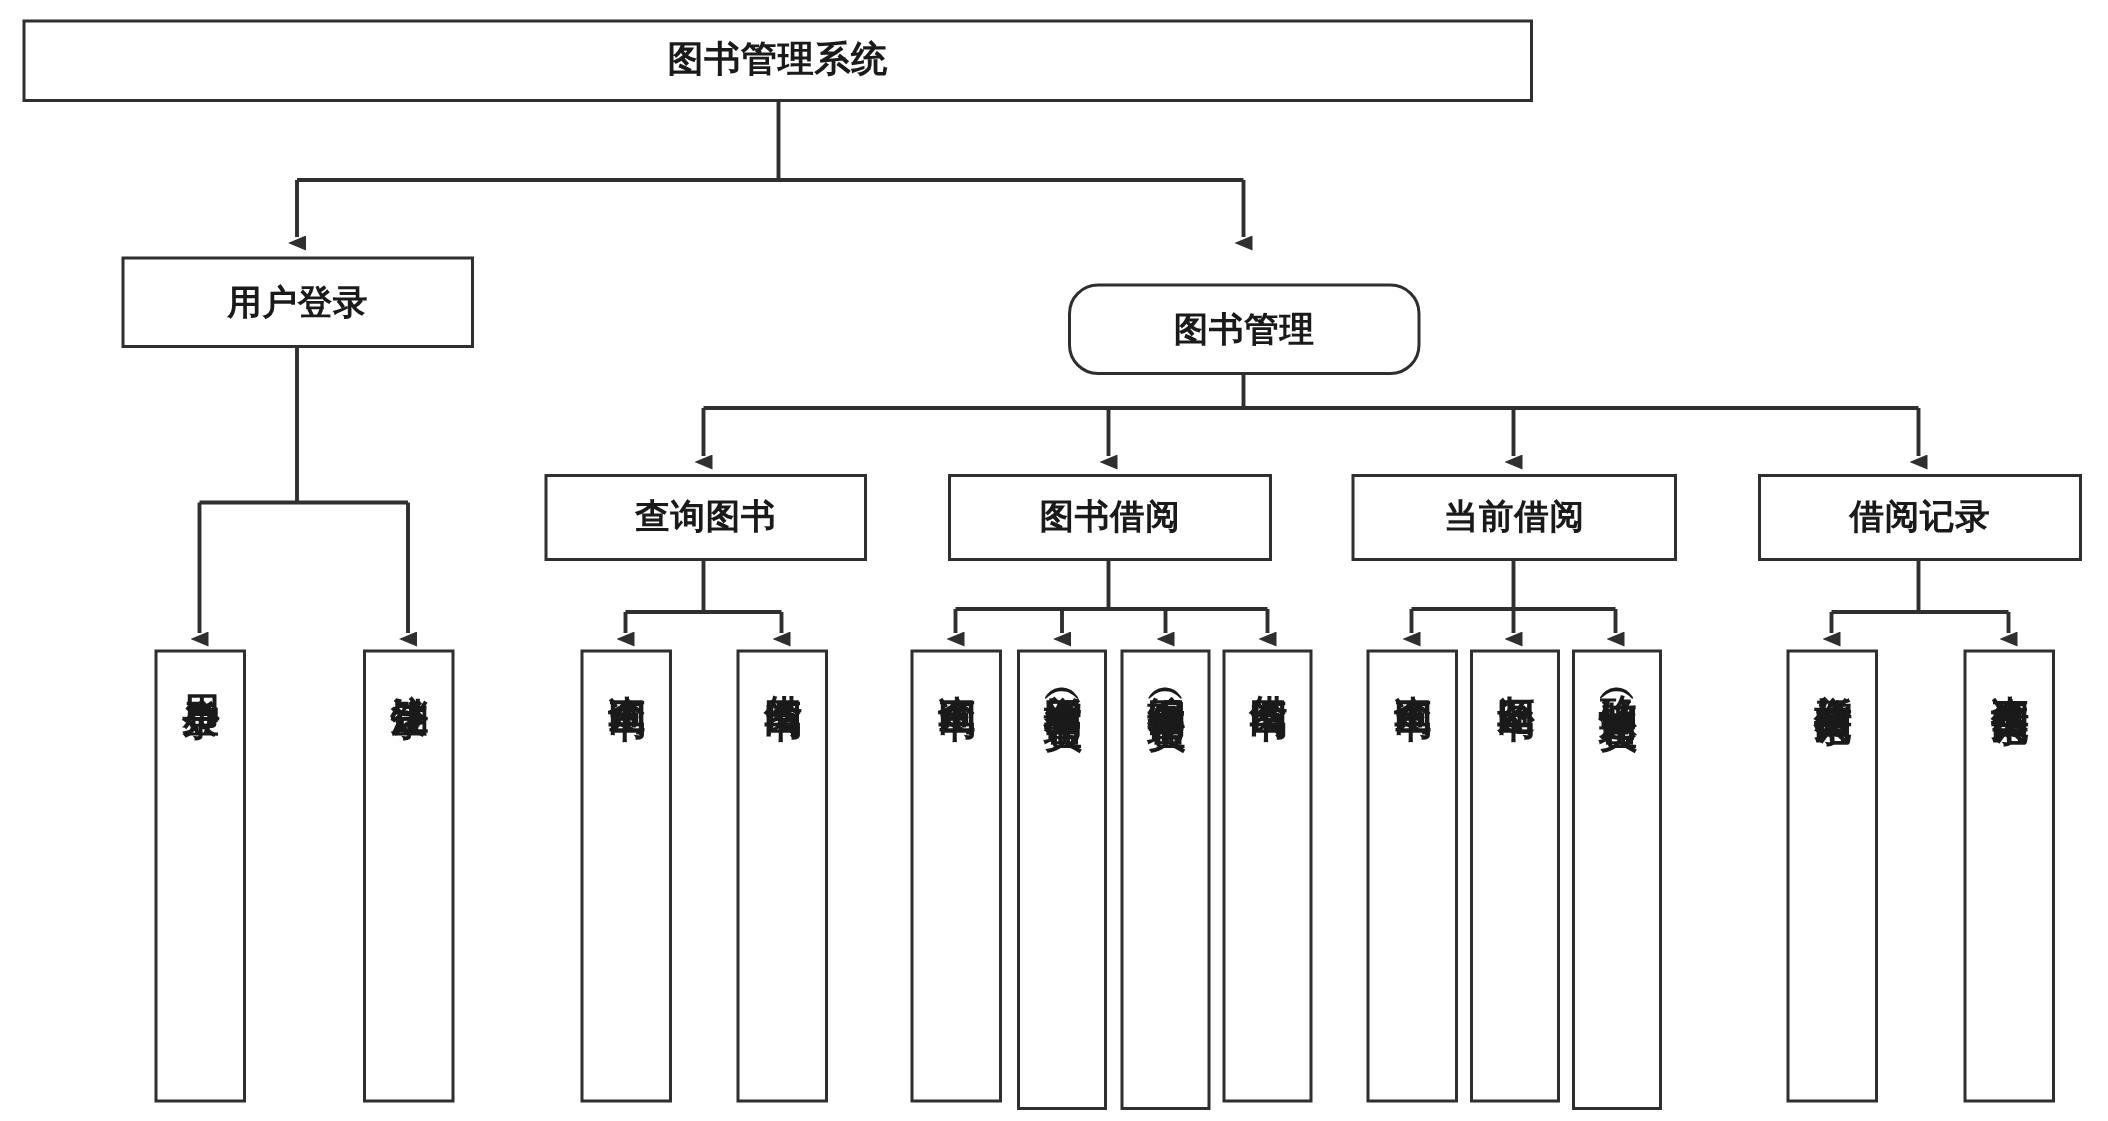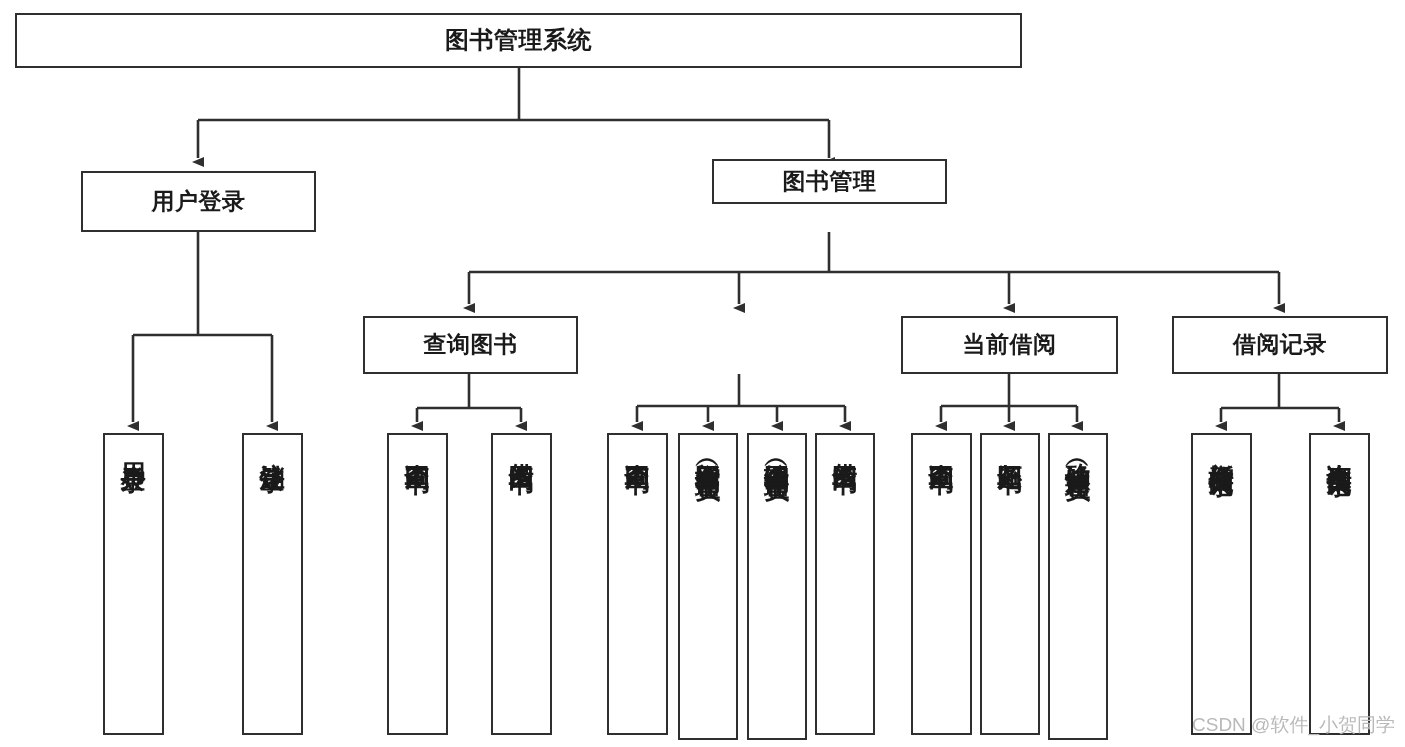--- a/index.html
+++ b/index.html
@@ -129,26 +129,29 @@
     </g>
   </svg>
 
   <div class="node h root" style="left:15px; top:13px; width:1007px; height:55px;">
     <span class="label">图书管理系统</span>
   </div>
 
   <div class="node h" style="left:81px; top:171px; width:235px; height:61px;">
     <span class="label">用户登录</span>
   </div>
-  <div class="node h" style="left:712px; top:159px; width:235px; height:45px;">
+  <div class="node h" style="left:712px; top:189px; width:235px; height:61px;border-radius:20px;">
     <span class="label">图书管理</span>
   </div>
 
   <div class="node h" style="left:363px; top:316px; width:215px; height:58px;">
     <span class="label">查询图书</span>
+  </div>
+  <div class="node h" style="left:632px; top:316px; width:216px; height:58px;">
+    <span class="label">图书借阅</span>
   </div>
   <div class="node h" style="left:1172px; top:316px; width:216px; height:58px;">
     <span class="label">借阅记录</span>
   </div>
   <div class="node h" style="left:901px; top:316px; width:217px; height:58px;">
     <span class="label">当前借阅</span>
   </div>
 
   <div class="node v" style="left:103px; top:433px; width:61px; height:302px;">
     <span class="label">用户登录</span>
@@ -187,15 +190,14 @@
     <span class="label">确认归还（管理员）</span>
   </div>
 
   <div class="node v" style="left:1191px; top:433px; width:61px; height:302px;">
     <span class="label">新增借阅记录</span>
   </div>
   <div class="node v" style="left:1309px; top:433px; width:61px; height:302px;">
     <span class="label">查询借阅记录</span>
   </div>
 
-  <div class="watermark">CSDN @软件_小贺同学</div>
 
 </div>
 
 </body></html>

